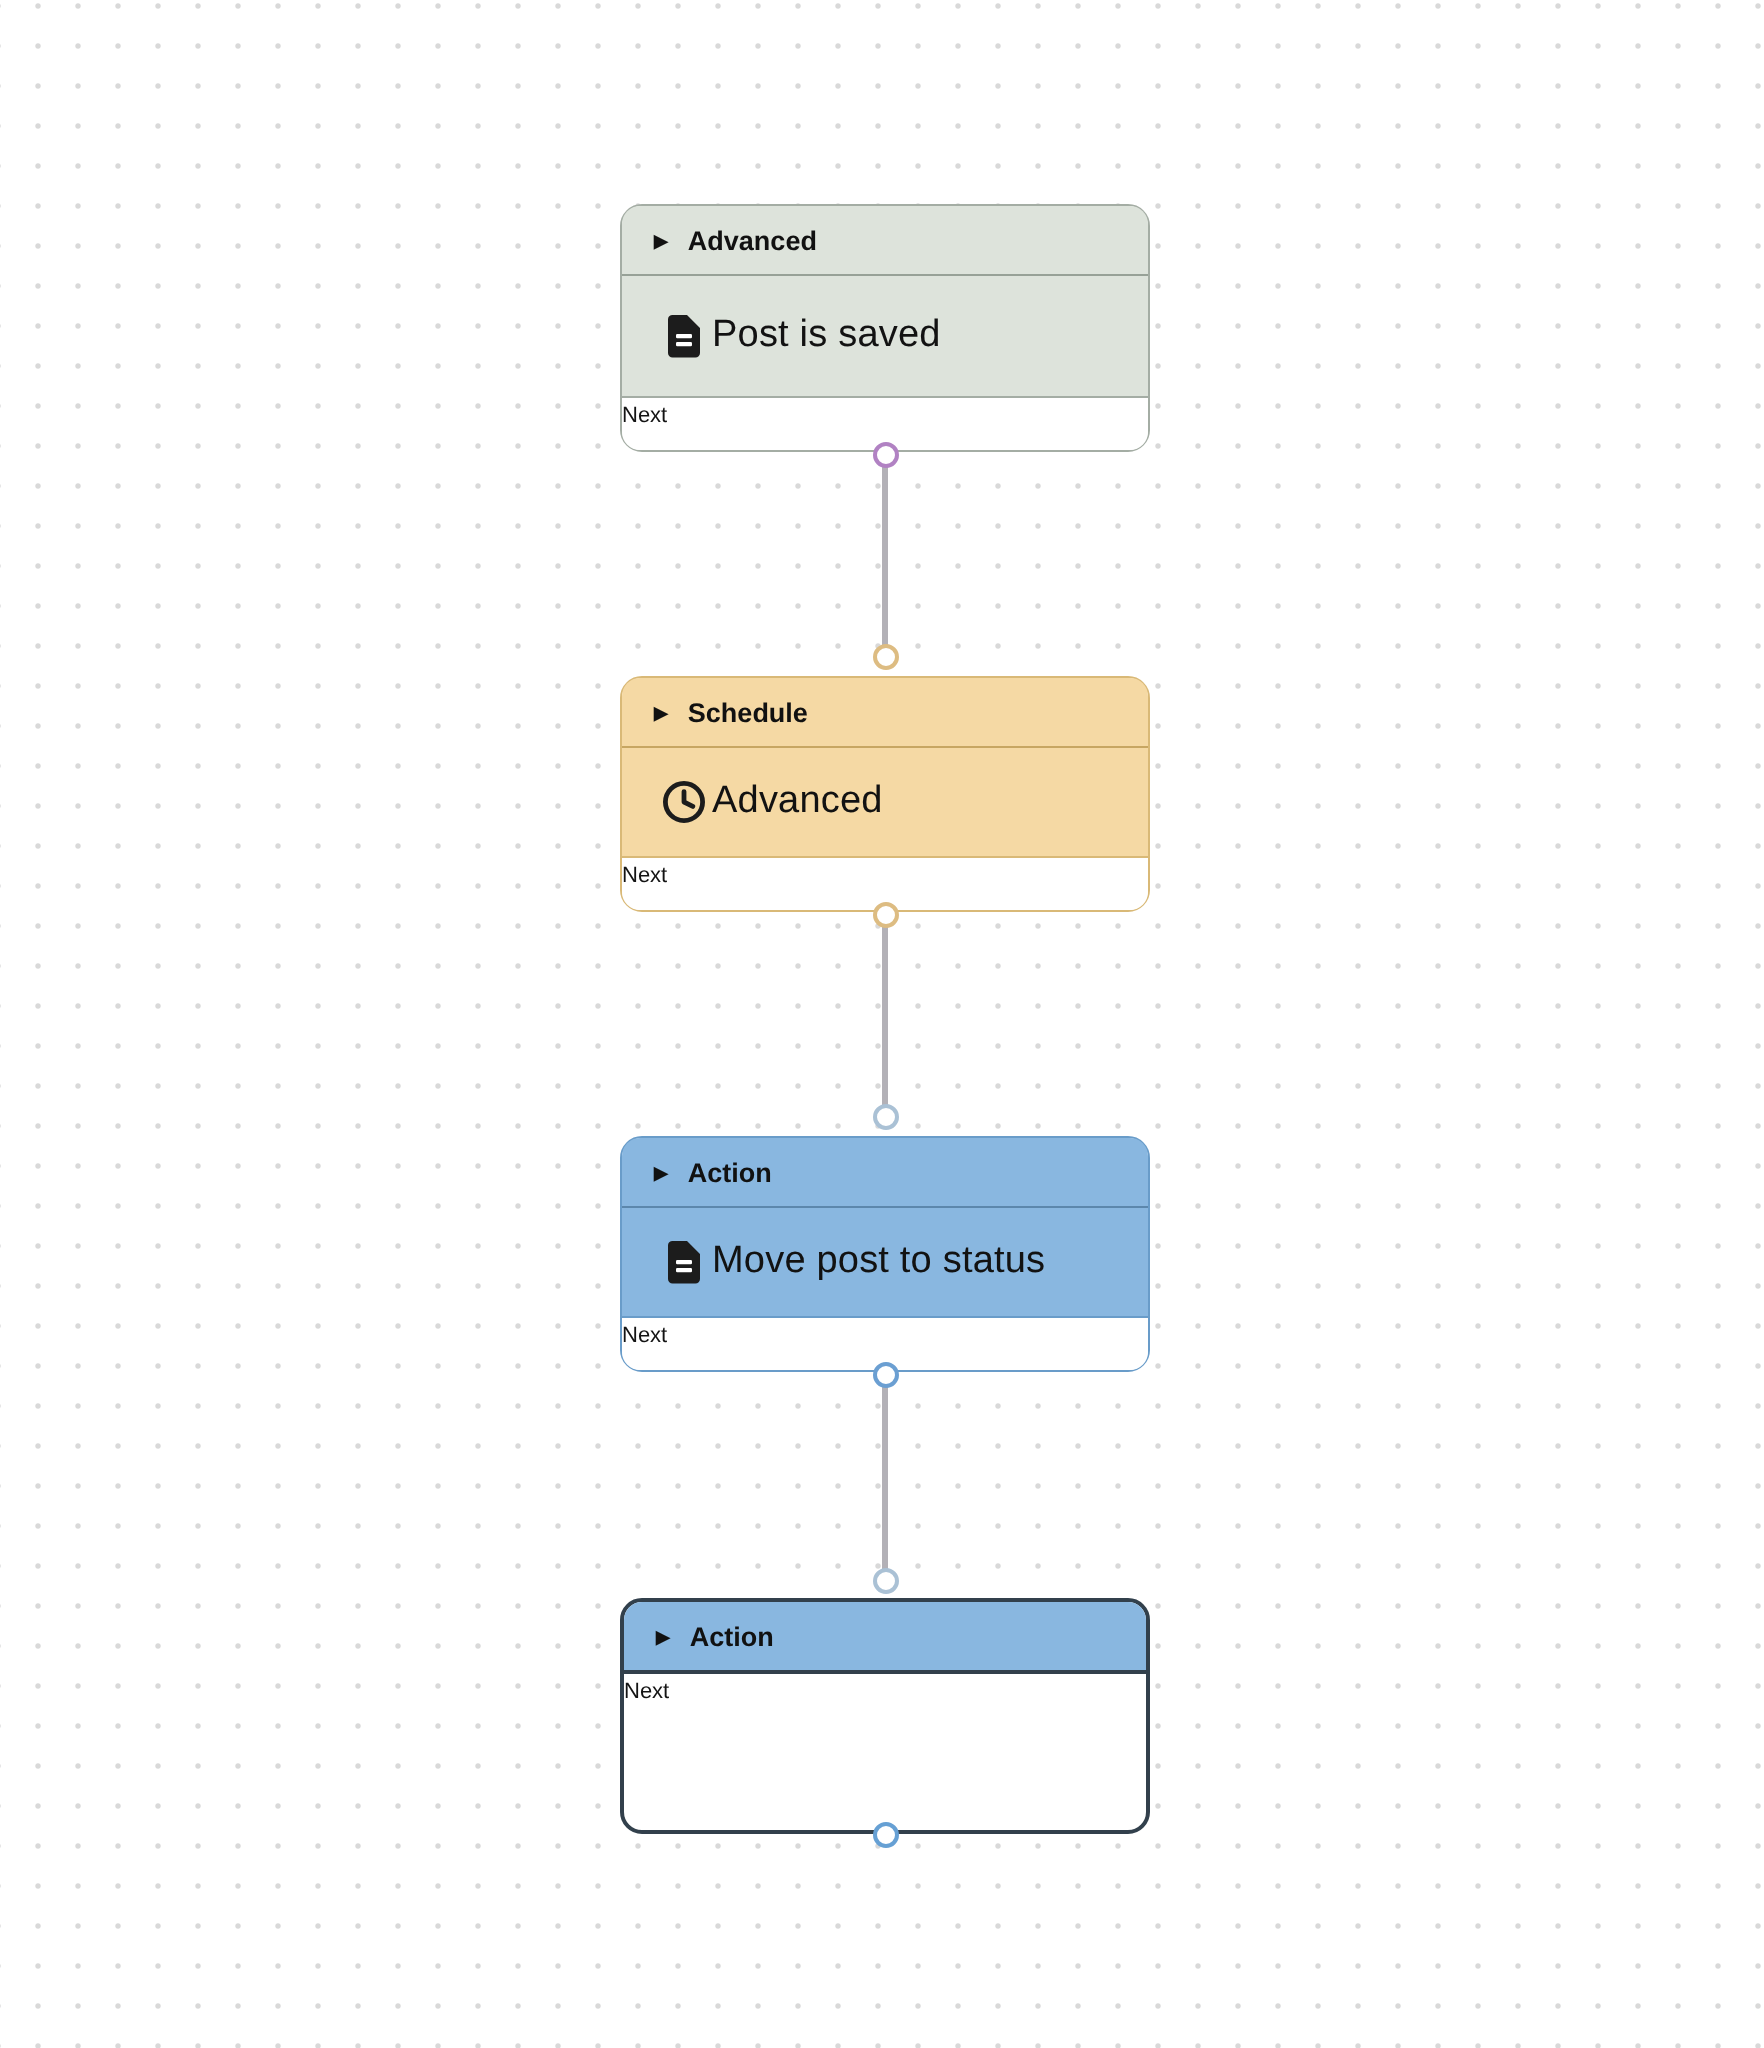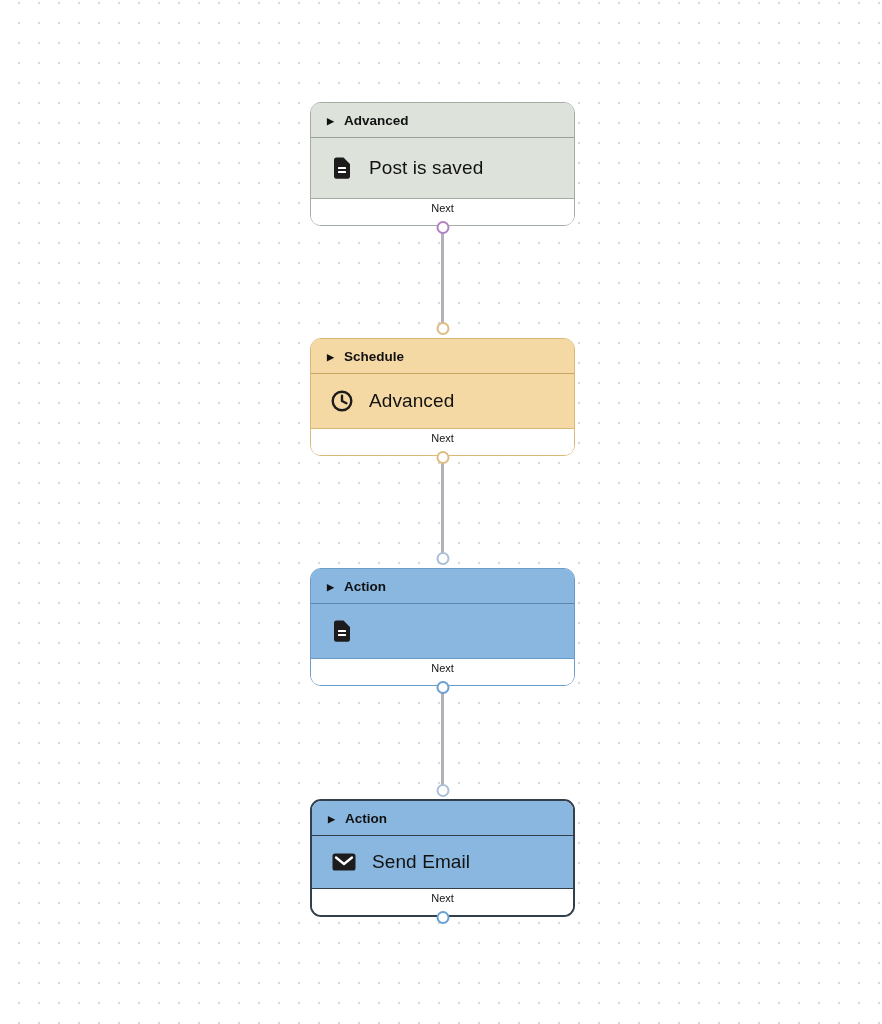--- a/index.html
+++ b/index.html
@@ -59,36 +59,36 @@
   .tri {
     font-size: 9px;
     color: #111;
     line-height: 1;
     transform: translateY(0.5px);
   }
   .node-body {
     flex: 1 1 auto;
     display: flex;
     align-items: center;
-    gap: 15px;
+    gap: 2px;
     padding: 0 19px;
     background: var(--fill, #eee);
     font-size: 19px;
     font-weight: 500;
     color: #121212;
     letter-spacing: 0.1px;
   }
   .node-body .icon { display: inline-flex; flex: 0 0 auto; }
   .node-footer {
     flex: 0 0 27px;
     height: 27px;
     background: #ffffff;
     border-top: 1px solid var(--border, #999);
     border-radius: 0 0 9px 9px;
-    text-align: center;
+    text-align: left;
     font-size: 11px;
     font-weight: 500;
     color: #141414;
     padding-top: 3px;
     position: relative;
   }
   .handle {
     position: absolute;
     left: 50%;
     width: 13px;
@@ -157,39 +157,31 @@
     <span>Action</span>
   </div>
   <div class="node-body">
     <span class="icon">
       <svg width="24" height="24" viewBox="0 0 24 24">
         <path d="M6 1.5 h7.5 L20 8 v12.5 a2.3 2.3 0 0 1 -2.3 2.3 H6.3 A2.3 2.3 0 0 1 4 20.5 V3.8 A2.3 2.3 0 0 1 6 1.5 Z" fill="#1c1c1c"></path>
         <rect x="8" y="11" width="8" height="2.1" rx="0.6" fill="#ffffff"></rect>
         <rect x="8" y="15" width="8" height="2.1" rx="0.6" fill="#ffffff"></rect>
       </svg>
     </span>
+    <span>Move post to status</span>
   </div>
   <div class="node-footer">
     <span>Next</span>
   </div>
   <span class="handle handle-bottom"></span>
 </article>
 
 <article class="node selected" id="node-3" style="--fill: #89b7e0; --border: #32404c; --divider: #32404c; --out-handle: #66a0d4; --in-handle: #aac1d5;">
   <span class="handle handle-top"></span>
   <div class="node-header">
     <span class="tri">▶</span>
     <span>Action</span>
   </div>
-  <div class="node-body">
-    <span class="icon">
-      <svg width="26" height="24" viewBox="0 0 26 24">
-        <rect x="1.5" y="3.5" width="23" height="17" rx="2.6" fill="#1c1c1c"></rect>
-        <polyline points="5,7.5 13,14 21,7.5" fill="none" stroke="#ffffff" stroke-width="2.3" stroke-linecap="round" stroke-linejoin="round"></polyline>
-      </svg>
-    </span>
-    <span>Send Email</span>
-  </div>
   <div class="node-footer">
     <span>Next</span>
   </div>
   <span class="handle handle-bottom"></span>
 </article>
 
 </body></html>

